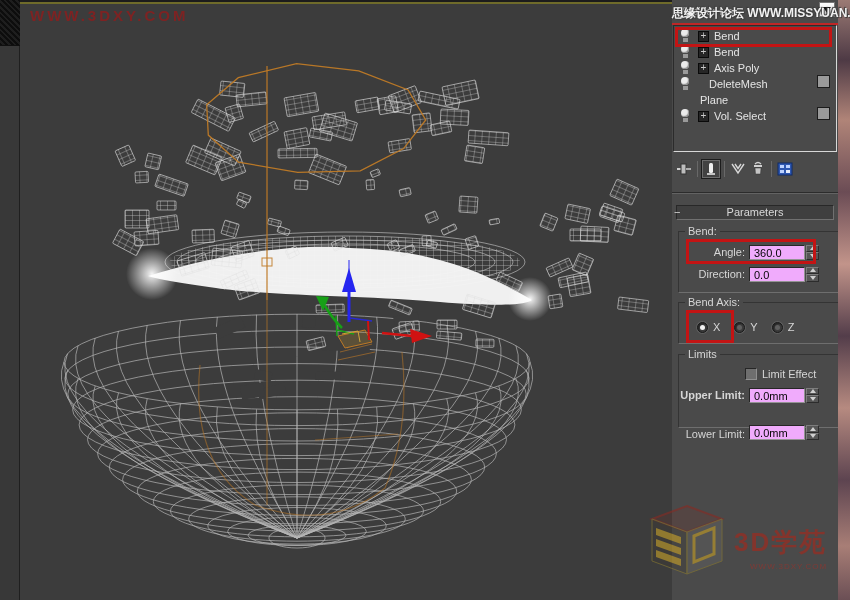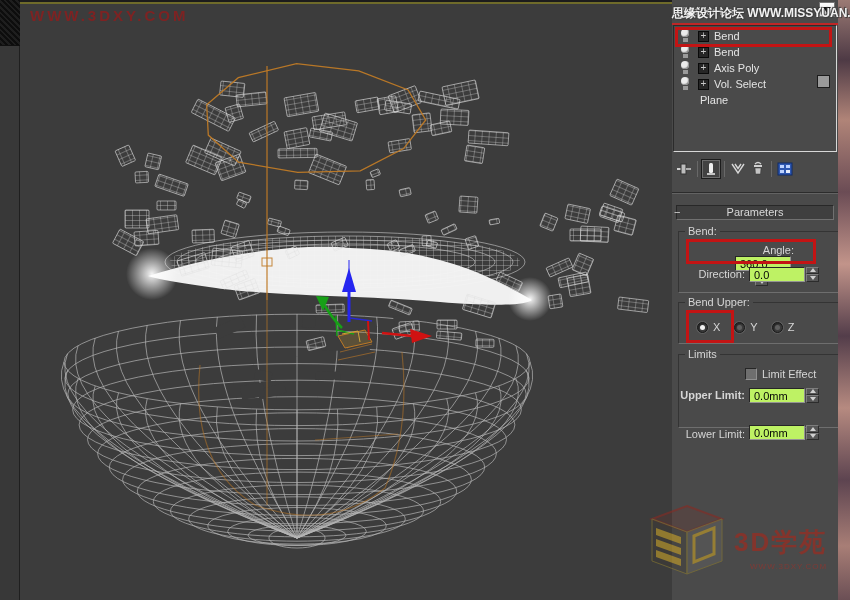--- a/index.html
+++ b/index.html
@@ -76,21 +76,21 @@
 
   .group { position:absolute; left:6px; width:166px; border:1px solid;
     border-color:#343434 #6e6e6e #6e6e6e #343434; }
   .group-legend { position:absolute; top:-7px; left:6px; background:#4a4a4a; padding:0 3px; color:#d6d6d6; }
   .g-bend { top:231px; height:62px; }
   .g-axis { top:302px; height:42px; }
   .g-limits { top:354px; height:74px; }
 
   .prow { position:absolute; left:0; width:100%; height:16px; display:flex; align-items:center; }
   .plabel { text-align:right; color:#d6d6d6; flex:none; }
-  .field { height:15px; background:#bef264; color:#050505; border:1px solid;
+  .field { height:15px; background:#f0abfc; color:#050505; border:1px solid;
     border-color:#262626 #949494 #949494 #262626; padding:1px 0 0 4px; flex:none; }
   .spinner { width:13px; height:15px; margin-left:1px; display:flex; flex-direction:column; flex:none; }
   .spin { flex:1; background:#565656; border:1px solid; border-color:#7d7d7d #2c2c2c #2c2c2c #7d7d7d;
     display:flex; align-items:center; justify-content:center; }
   .tri-up { width:0; height:0; border-left:3px solid transparent; border-right:3px solid transparent;
     border-bottom:4px solid #d0d0d0; }
   .tri-dn { width:0; height:0; border-left:3px solid transparent; border-right:3px solid transparent;
     border-top:4px solid #d0d0d0; }
 
   .radio-item { display:flex; align-items:center; margin-right:14px; }
@@ -359,26 +359,32 @@
         <span class="plusbox"></span>
         <span class="stack-label">Bend</span>
       </div>
       <div class="stack-row">
         <span class="bulb"></span>
         <span class="plusbox"></span>
         <span class="stack-label">Axis Poly</span>
       </div>
       <div class="stack-row">
         <span class="bulb"></span>
+        <span class="no-plus"></span>
+        <span class="stack-label" style="margin-left:0">DeleteMesh</span>
+        <span class="row-box"></span>
+      </div>
+      <div class="stack-row">
+        <span class="stack-label plane-indent">Plane</span>
+      </div>
+      <div class="stack-row">
+        <span class="bulb"></span>
         <span class="plusbox"></span>
         <span class="stack-label">Vol. Select</span>
         <span class="row-box"></span>
-      </div>
-      <div class="stack-row">
-        <span class="stack-label plane-indent">Plane</span>
       </div>
     </div>
 
     <div class="annotation" style="left:3px; top:27px; width:157px; height:20px;"></div>
 
     <div class="stack-toolbar">
       <span class="tb-btn">
         <svg width="18" height="18">
           <path d="M2,9 H6" stroke="#cfcfcf" stroke-width="2" fill="none"></path>
           <rect x="6" y="4" width="5" height="10" fill="#bdbdbd" stroke="#333"></rect>
@@ -419,21 +425,21 @@
 
     <div class="panel-divider"></div>
 
     <div class="rollout-header">
       <span class="rollout-minus"></span>
       <span>Parameters</span>
     </div>
 
     <div class="group g-bend">
       <span class="group-legend">Bend:</span>
-      <div class="prow" style="top:12px;flex-direction:column;">
+      <div class="prow" style="top:12px;">
         <span class="plabel" style="width:66px;">Angle:</span>
         <span class="field" style="width:56px; margin-left:4px;">360.0</span>
         <span class="spinner">
           <span class="spin">
               <span class="tri-up"></span>
             </span>
           <span class="spin">
               <span class="tri-dn"></span>
             </span>
         </span>
@@ -447,21 +453,21 @@
             </span>
           <span class="spin">
               <span class="tri-dn"></span>
             </span>
         </span>
       </div>
     </div>
     <div class="annotation" style="left:14px; top:239px; width:130px; height:25px;"></div>
 
     <div class="group g-axis">
-      <span class="group-legend">Bend Upper:</span>
+      <span class="group-legend">Bend Axis:</span>
       <div class="prow" style="top:16px; padding-left:18px;">
         <span class="radio-item">
           <span class="radio sel"></span>
           <span class="radio-lbl">X</span>
         </span>
         <span class="radio-item">
           <span class="radio"></span>
           <span class="radio-lbl">Y</span>
         </span>
         <span class="radio-item">

